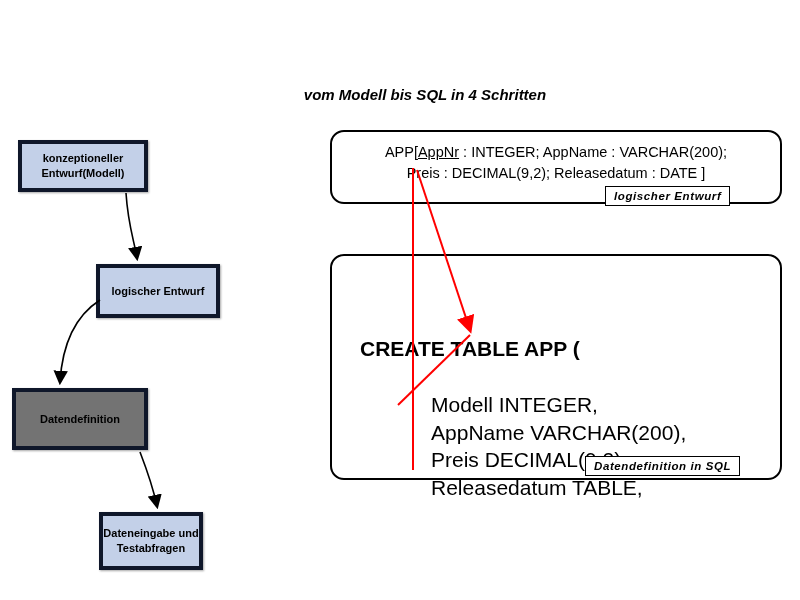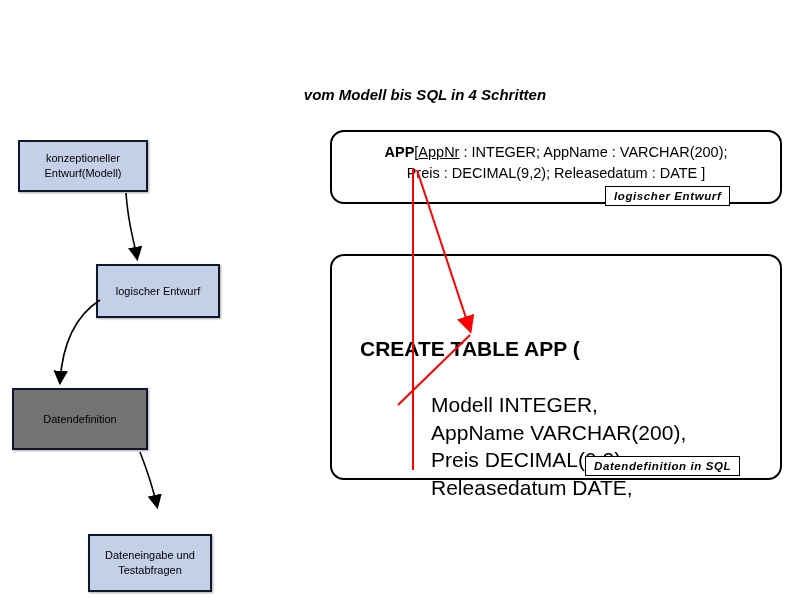--- a/index.html
+++ b/index.html
@@ -40,38 +40,38 @@
     font-weight: bold;
     font-style: italic;
     color: #000000;
     margin-left: 25px;
   }
 
   
   .flowbox {
     position: absolute;
     box-sizing: border-box;
-    border: 2px solid #0f172a;
+    border: 4px solid #0f172a;
     text-align: center;
     display: flex;
     align-items: center;
     justify-content: center;
     font-size: 11px;
-    font-weight: normal;
+    font-weight: bold;
     color: #000000;
     line-height: 1.35;
     box-shadow: 1px 1px 2px rgba(0,0,0,0.35);
   }
   .fb-blue  { background: #c3d0e8; }
   .fb-green { background: #d7e2c4; }
 
   #box-konzept { left: 18px;  top: 140px; width: 130px; height: 52px; }
   #box-logisch { left: 96px;  top: 264px; width: 124px; height: 54px; }
   #box-datendef{ left: 12px;  top: 388px; width: 136px; height: 62px; background:#737373; }
-  #box-eingabe { left: 88px;  top: 512px; width: 124px; height: 58px; margin-top: 22px; }
+  #box-eingabe { left: 99px;  top: 512px; width: 104px; height: 58px; }
 
   
   .panel {
     position: absolute;
     box-sizing: border-box;
     background: #ffffff;
     border: 2px solid #000000;
     border-radius: 14px;
   }
   #panel-logisch {
@@ -81,21 +81,21 @@
     left: 330px; top: 254px; width: 452px; height: 226px;
   }
   .panel-text {
     position: absolute;
     left: 12px; top: 10px; right: 12px;
     font-size: 14.5px;
     color: #000000;
     text-align: center;
     line-height: 1.45;
   }
-  .panel-text b { font-weight: bold; }
+  .panel-text b { font-weight: normal; }
   .underl { text-decoration: underline; }
 
   .tag {
     position: absolute;
     box-sizing: border-box;
     border: 1px solid #000000;
     background: #ffffff;
     font-size: 11.5px;
     font-weight: bold;
     font-style: italic;
@@ -168,21 +168,21 @@
     </div>
   </div>
   <div class="tag" id="tag-logisch">logischer Entwurf</div>
 
   <div class="panel" id="panel-sql">
     <div class="sqlblock">
       <div class="bold">CREATE TABLE APP (</div>
       <div class="sql-indent">Modell INTEGER,</div>
       <div class="sql-indent">AppName VARCHAR(200),</div>
       <div class="sql-indent">Preis DECIMAL(9,2),</div>
-      <div class="sql-indent">Releasedatum DATE,</div>
+      <div class="sql-indent">Releasedatum TABLE,</div>
     </div>
   </div>
   <div class="tag" id="tag-sql">Datendefinition in SQL</div>
 
   <svg class="overlay" viewBox="0 0 800 600">
     <defs>
       <marker id="ahead-black" markerWidth="9" markerHeight="9" refX="7" refY="4.5" orient="auto">
         <path d="M0,0 L9,4.5 L0,9 z" fill="#000000"></path>
       </marker>
       <marker id="ahead-red" markerWidth="9" markerHeight="9" refX="7" refY="4.5" orient="auto">

